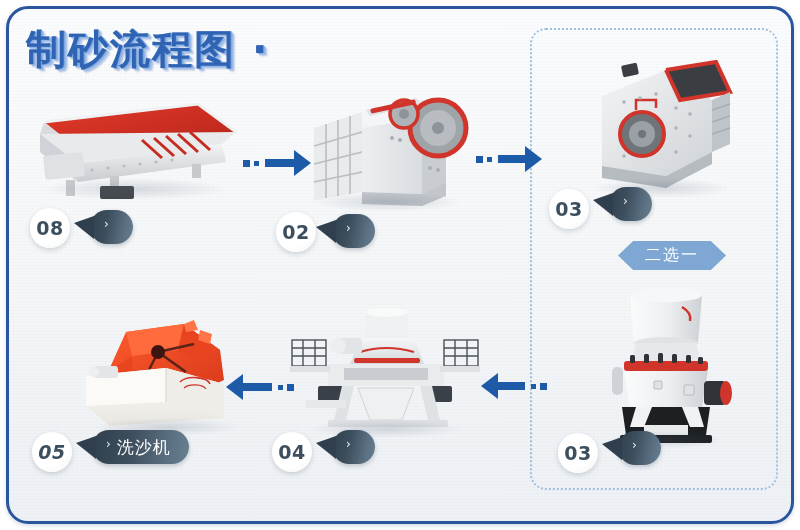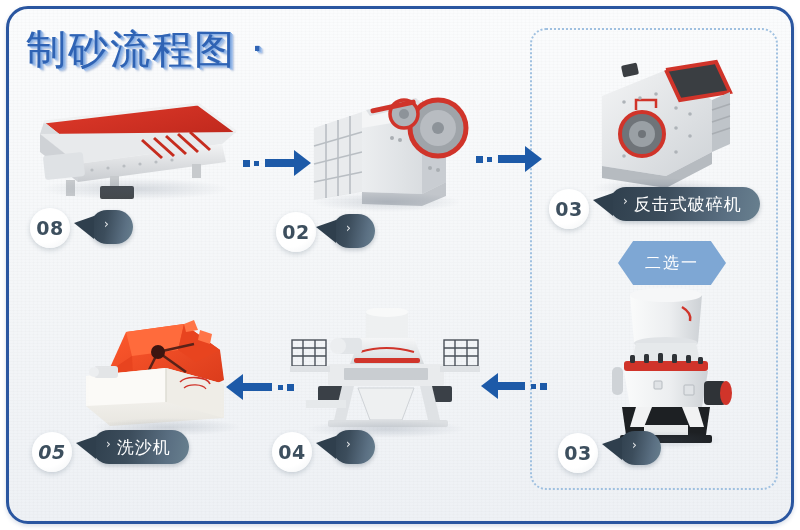--- a/index.html
+++ b/index.html
@@ -18,21 +18,21 @@
     border:3px solid #2a56a0;border-radius:22px;box-sizing:border-box;
     background:
       repeating-linear-gradient(0deg, rgba(0,0,0,0.012) 0 1px, rgba(255,255,255,0) 1px 3px),
       repeating-linear-gradient(90deg, rgba(0,0,0,0.010) 0 1px, rgba(255,255,255,0) 1px 4px),
       linear-gradient(180deg,#fbfcfd 0%,#f4f6f8 55%,#eef1f5 100%);
     box-shadow:0 2px 4px rgba(40,70,130,.18);
   }
   
   .title{
     position:absolute;left:26px;top:22px;
-    font-size:40px;font-weight:normal;letter-spacing:2px;
+    font-size:40px;font-weight:bold;letter-spacing:2px;
     color:#2f63b4;
     text-shadow:
       1px 0 0 #7ba4dd, 2px 1px 0 #8fb3e4,
       3px 2px 0 #a8c4ec, 4px 3px 2px rgba(60,100,170,.35);
     font-family:"DejaVu Sans","Liberation Sans",sans-serif;
     white-space:nowrap;
   }
   
   .dashbox{
     position:absolute;left:530px;top:28px;width:248px;height:462px;
@@ -76,21 +76,21 @@
   .arrow .head-r{
     width:0;height:0;border-top:13px solid transparent;border-bottom:13px solid transparent;
     border-left:17px solid #1d5aa8;margin-left:-1px;
   }
   .arrow .head-l{
     width:0;height:0;border-top:13px solid transparent;border-bottom:13px solid transparent;
     border-right:17px solid #1d5aa8;margin-right:-1px;
   }
   
   .hexwrap{
-    position:absolute;left:618px;top:241px;width:108px;height:44px;
+    position:absolute;left:618px;top:241px;width:108px;height:29px;
     display:flex;align-items:center;justify-content:center;
     background:#7ea7d4;color:#ffffff;font-size:16px;letter-spacing:2px;
     clip-path:polygon(14% 0%,86% 0%,100% 50%,86% 100%,14% 100%,0% 50%);
   }
 
   
   .mw{position:absolute;}
 
   
   .shadow{
@@ -283,21 +283,20 @@
           <circle cx="96" cy="104" r="1.8"></circle>
       </g>
     </svg>
   </div>
 
   <div class="numbadge" style="left:549px;top:189px;">
     <span>03</span>
   </div>
   <div class="label" style="left:609px;top:187px;">
     <span class="chev">›</span>
-    <span class="ltxt">反击式破碎机</span>
   </div>
 
   <div class="hexwrap">
     <span>二选一</span>
   </div>
 
   <div class="mw" style="left:596px;top:285px;width:140px;height:165px;">
     <div class="shadow" style="left:12px;top:146px;width:116px;height:18px;"></div>
     <svg width="140" height="165" viewBox="0 0 140 165">
       <defs>

